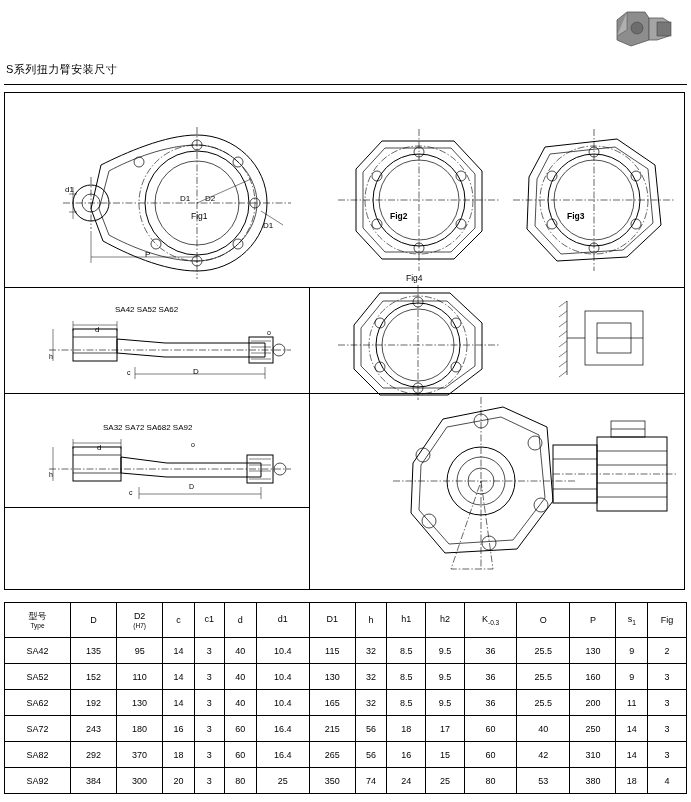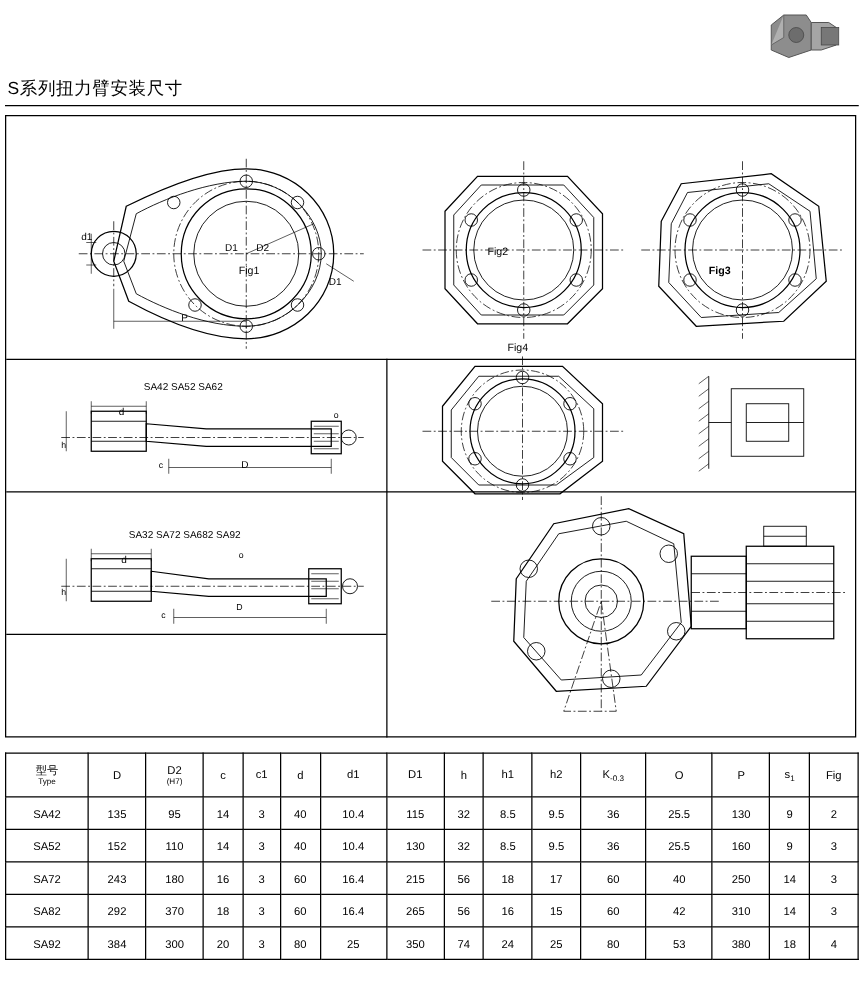--- a/index.html
+++ b/index.html
@@ -11,21 +11,21 @@
     position:relative;
     overflow:hidden;
   }
   .page{position:relative;width:691px;height:802px;}
 
   
   .thumb{
     position:absolute;right:14px;top:6px;width:66px;height:44px;
   }
   .title{
-    position:absolute;left:6px;top:62px;font-size:14px;letter-spacing:.5px;
+    position:absolute;left:6px;top:62px;font-size:11px;letter-spacing:.5px;
   }
   .title-rule{
     position:absolute;left:4px;top:84px;width:683px;height:1px;background:#000;
   }
 
   
   .draw-frame{
     position:absolute;left:4px;top:92px;width:681px;height:498px;
     border:1px solid #000;
     box-sizing:border-box;
@@ -125,21 +125,21 @@
 
       <line class="thin" x1="152" y1="90" x2="206" y2="66"></line>
       <line class="thin" x1="216" y1="98" x2="238" y2="112"></line>
     </svg>
     <div class="lbl" style="left:60px;top:92px;">d1</div>
     <div class="lbl" style="left:175px;top:101px;">D1</div>
     <div class="lbl" style="left:200px;top:101px;">D2</div>
     <div class="lbl" style="left:258px;top:128px;">D1</div>
     <div class="lbl" style="left:140px;top:157px;">P</div>
 
-    <div class="fig-label" style="left:385px;top:103px;">Fig2</div>
+    <div class="fig-label" style="left:385px;top:118px;font-weight:bold;">Fig2</div>
     <svg style="position:absolute;left:325px;top:32px;" width="180" height="150" viewBox="0 0 180 150">
       <path class="ln2" d="M26 44 L52 16 L124 16 L152 46 L152 106 L124 134 L52 134 L26 106 Z"></path>
       <path class="ln" d="M33 47 L55 23 L121 23 L145 49 L145 103 L121 127 L55 127 L33 103 Z"></path>
       <circle class="ln2" cx="89" cy="75" r="46"></circle>
       <circle class="ln" cx="89" cy="75" r="40"></circle>
       <circle class="dash" cx="89" cy="75" r="54"></circle>
       <circle class="ln" cx="89" cy="27" r="5"></circle>
       <circle class="ln" cx="131" cy="51" r="5"></circle>
       <circle class="ln" cx="131" cy="99" r="5"></circle>
       <circle class="ln" cx="89" cy="123" r="5"></circle>
@@ -354,20 +354,38 @@
         <td>32</td>
         <td>8.5</td>
         <td>9.5</td>
         <td>36</td>
         <td>25.5</td>
         <td>160</td>
         <td>9</td>
         <td>3</td>
       </tr>
       <tr>
+        <td>SA62</td>
+        <td>192</td>
+        <td>130</td>
+        <td>14</td>
+        <td>3</td>
+        <td>40</td>
+        <td>10.4</td>
+        <td>165</td>
+        <td>32</td>
+        <td>8.5</td>
+        <td>9.5</td>
+        <td>36</td>
+        <td>25.5</td>
+        <td>200</td>
+        <td>11</td>
+        <td>3</td>
+      </tr>
+      <tr>
         <td>SA72</td>
         <td>243</td>
         <td>180</td>
         <td>16</td>
         <td>3</td>
         <td>60</td>
         <td>16.4</td>
         <td>215</td>
         <td>56</td>
         <td>18</td>

